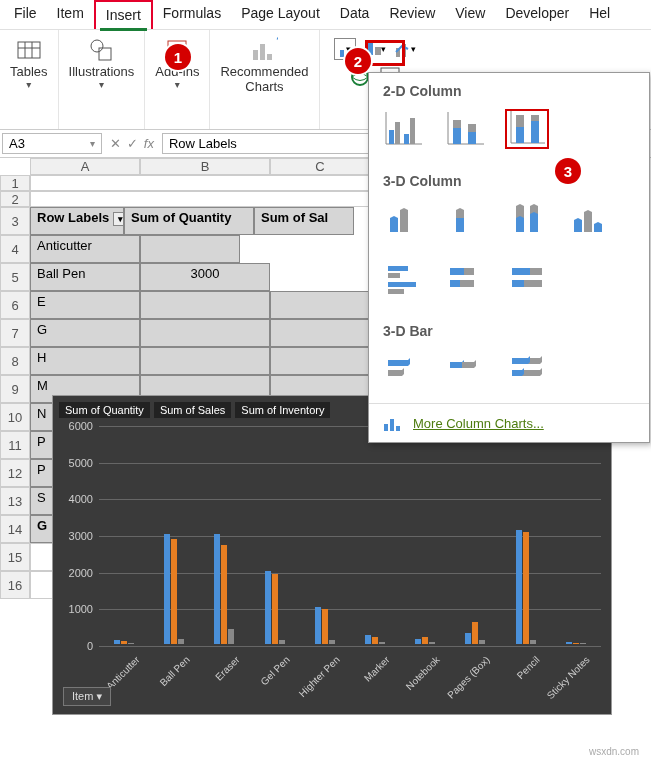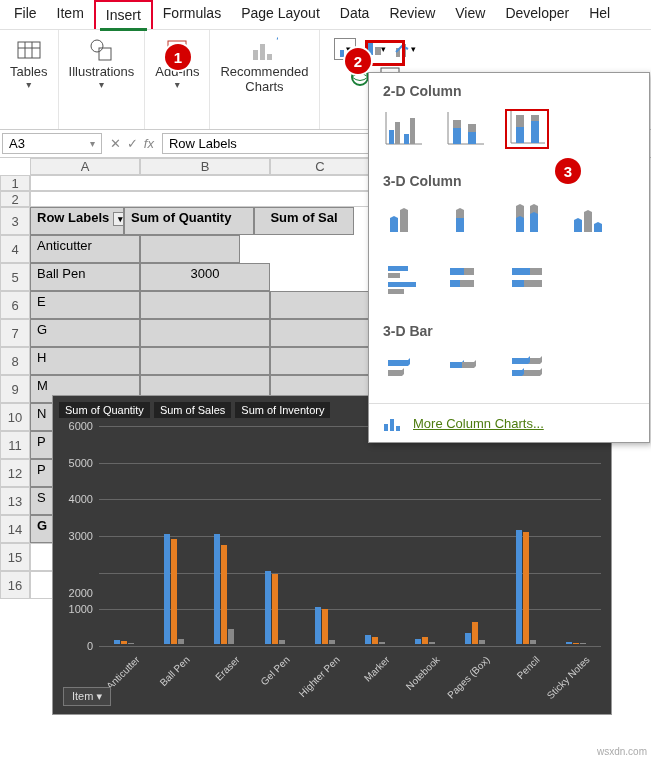--- a/index.html
+++ b/index.html
@@ -202,21 +202,21 @@
         <div class="cell" style="width: 340px;"></div>
       </div>
       <div class="row short" style="height: 16px;">
         <div class="rowhead">2</div>
         <div class="cell" style="width: 340px;"></div>
       </div>
       <div class="row" style="height: 28px;">
         <div class="rowhead">3</div>
         <div class="cell selhdr" style="width: 94px;">Row Labels<span class="filterbtn">▾</span></div>
         <div class="cell selhdr" style="width: 130px;">Sum of Quantity</div>
-        <div class="cell selhdr" style="width: 100px; text-align: center;">Sum of Sal</div>
+        <div class="cell selhdr" style="width: 100px;">Sum of Sal</div>
       </div>
       <div class="row" style="height: 28px;">
         <div class="rowhead">4</div>
         <div class="cell selcell" style="width: 110px;">Anticutter</div>
         <div class="cell selcell" style="width: 100px; text-align: right;"></div>
       </div>
       <div class="row" style="height: 28px;">
         <div class="rowhead">5</div>
         <div class="cell selcell" style="width: 110px;">Ball Pen</div>
         <div class="cell selcell" style="width: 130px; text-align: center;">3000</div>
@@ -291,21 +291,21 @@
     <span>Sum of Quantity</span>
     <span>Sum of Sales</span>
     <span>Sum of Inventory</span>
   </div>
   <div class="plot" id="plot">
       <div class="grid" style="top: 220px;"></div>
       <div class="ytick" style="top: 220px;">0</div>
       <div class="grid" style="top: 183.333px;"></div>
       <div class="ytick" style="top: 183.333px;">1000</div>
       <div class="grid" style="top: 146.667px;"></div>
-      <div class="ytick" style="top: 146.667px; margin-top: 20px;">2000</div>
+      <div class="ytick" style="top: 146.667px;">2000</div>
       <div class="grid" style="top: 110px;"></div>
       <div class="ytick" style="top: 110px;">3000</div>
       <div class="grid" style="top: 73.3333px;"></div>
       <div class="ytick" style="top: 73.3333px;">4000</div>
       <div class="grid" style="top: 36.6667px;"></div>
       <div class="ytick" style="top: 36.6667px;">5000</div>
       <div class="grid" style="top: 0px;"></div>
       <div class="ytick" style="top: 0px;">6000</div>
       <div class="bars">
         <div class="bgroup" style="width: 42px; justify-content: center;">
@@ -490,13 +490,13 @@
     <svg width="20" height="18">
         <rect x="1" y="10" width="4" height="7" fill="#4a90d9"></rect>
         <rect x="7" y="5" width="4" height="12" fill="#4a90d9"></rect>
         <rect x="13" y="12" width="4" height="5" fill="#4a90d9"></rect>
       </svg>
     <span class="txt">More Column Charts...</span>
   </div>
 </div>
 <div class="badge" style="left:555px; top:158px;">3</div>
 
-<div style="position:absolute; right:4px; bottom:2px; font-size:10px; color:#aaa;">wsxdn.com</div>
+<div style="position:absolute; right:12px; bottom:2px; font-size:10px; color:#aaa;">wsxdn.com</div>
 
 </body></html>

